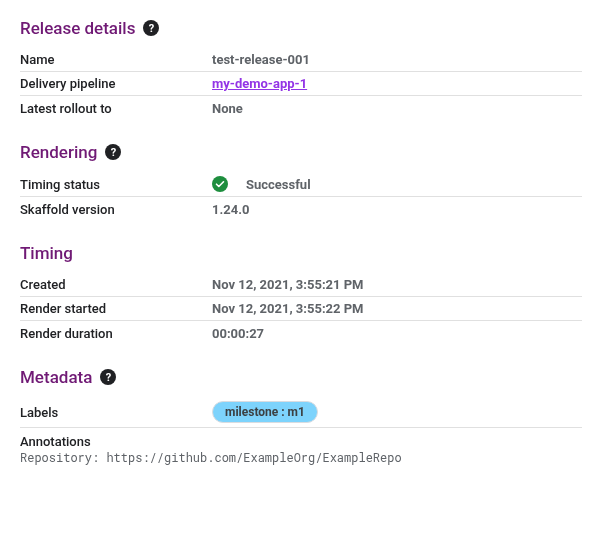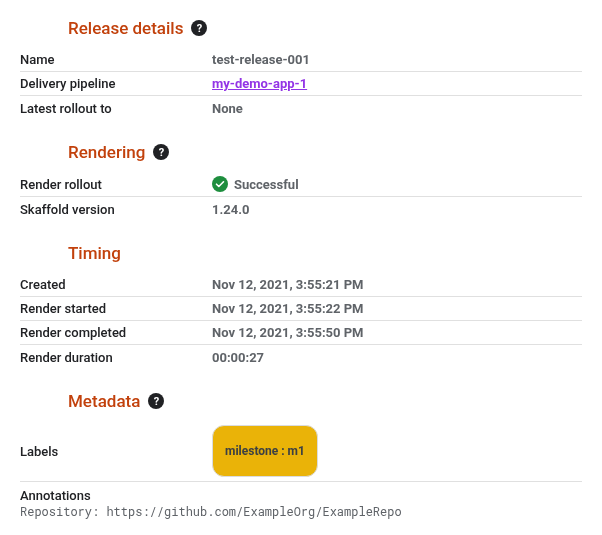--- a/index.html
+++ b/index.html
@@ -20,22 +20,21 @@
     }
     .section-header {
       display: flex;
       align-items: center;
       gap: 8px;
       margin-bottom: 10px;
     }
     .section-title {
       font-size: 17px;
       font-weight: 500;
-      color: #c2410c;
-      margin-left: 48px;
+      color: #701a75;
     }
     .help-icon {
       width: 16px;
       height: 16px;
       border-radius: 50%;
       background: #202124;
       color: #fff;
       display: inline-flex;
       align-items: center;
       justify-content: center;
@@ -73,33 +72,33 @@
     }
     .link {
       color: #9334e6;
       text-decoration: underline;
       cursor: pointer;
       margin-top: 41px;
     }
     .status-wrap {
       display: flex;
       align-items: center;
-      gap: 6px;
+      gap: 18px;
     }
     .check-icon {
       width: 16px;
       height: 16px;
       flex-shrink: 0;
     }
     .chip {
       display: inline-block;
-      background: #eab308;
+      background: #7dd3fc;
       border: 1px solid #dadce0;
       border-radius: 12px;
-      padding: 18px 12px;
+      padding: 3px 12px;
       font-size: 12px;
       color: #3c4043;
     }
     .mono {
       font-family: "Roboto Mono", Menlo, Consolas, monospace;
       font-size: 12px;
       color: #5f6368;
       white-space: nowrap;
     }
     .annotations-val {
@@ -133,21 +132,21 @@
     <div class="val">None</div>
   </div>
 </div>
 
 <div class="section">
   <div class="section-header">
     <span class="section-title">Rendering</span>
     <span class="help-icon">?</span>
   </div>
   <div class="row">
-    <div class="key">Render rollout</div>
+    <div class="key">Timing status</div>
     <div class="val status-wrap">
       <svg class="check-icon" viewBox="0 0 16 16">
         <circle cx="8" cy="8" r="8" fill="#1e8e3e"></circle>
         <path d="M4.5 8.2 L6.8 10.5 L11.5 5.8" stroke="#fff" stroke-width="1.6" fill="none" stroke-linecap="round" stroke-linejoin="round"></path>
       </svg>
       <span>Successful</span>
     </div>
   </div>
   <div class="row row-bottom-border">
     <div class="key">Skaffold version</div>
@@ -159,24 +158,20 @@
   <div class="section-header">
     <span class="section-title">Timing</span>
   </div>
   <div class="row">
     <div class="key">Created</div>
     <div class="val">Nov 12, 2021, 3:55:21 PM</div>
   </div>
   <div class="row">
     <div class="key">Render started</div>
     <div class="val">Nov 12, 2021, 3:55:22 PM</div>
-  </div>
-  <div class="row">
-    <div class="key">Render completed</div>
-    <div class="val">Nov 12, 2021, 3:55:50 PM</div>
   </div>
   <div class="row row-bottom-border">
     <div class="key">Render duration</div>
     <div class="val">00:00:27</div>
   </div>
 </div>
 
 <div class="section">
   <div class="section-header">
     <span class="section-title">Metadata</span>

